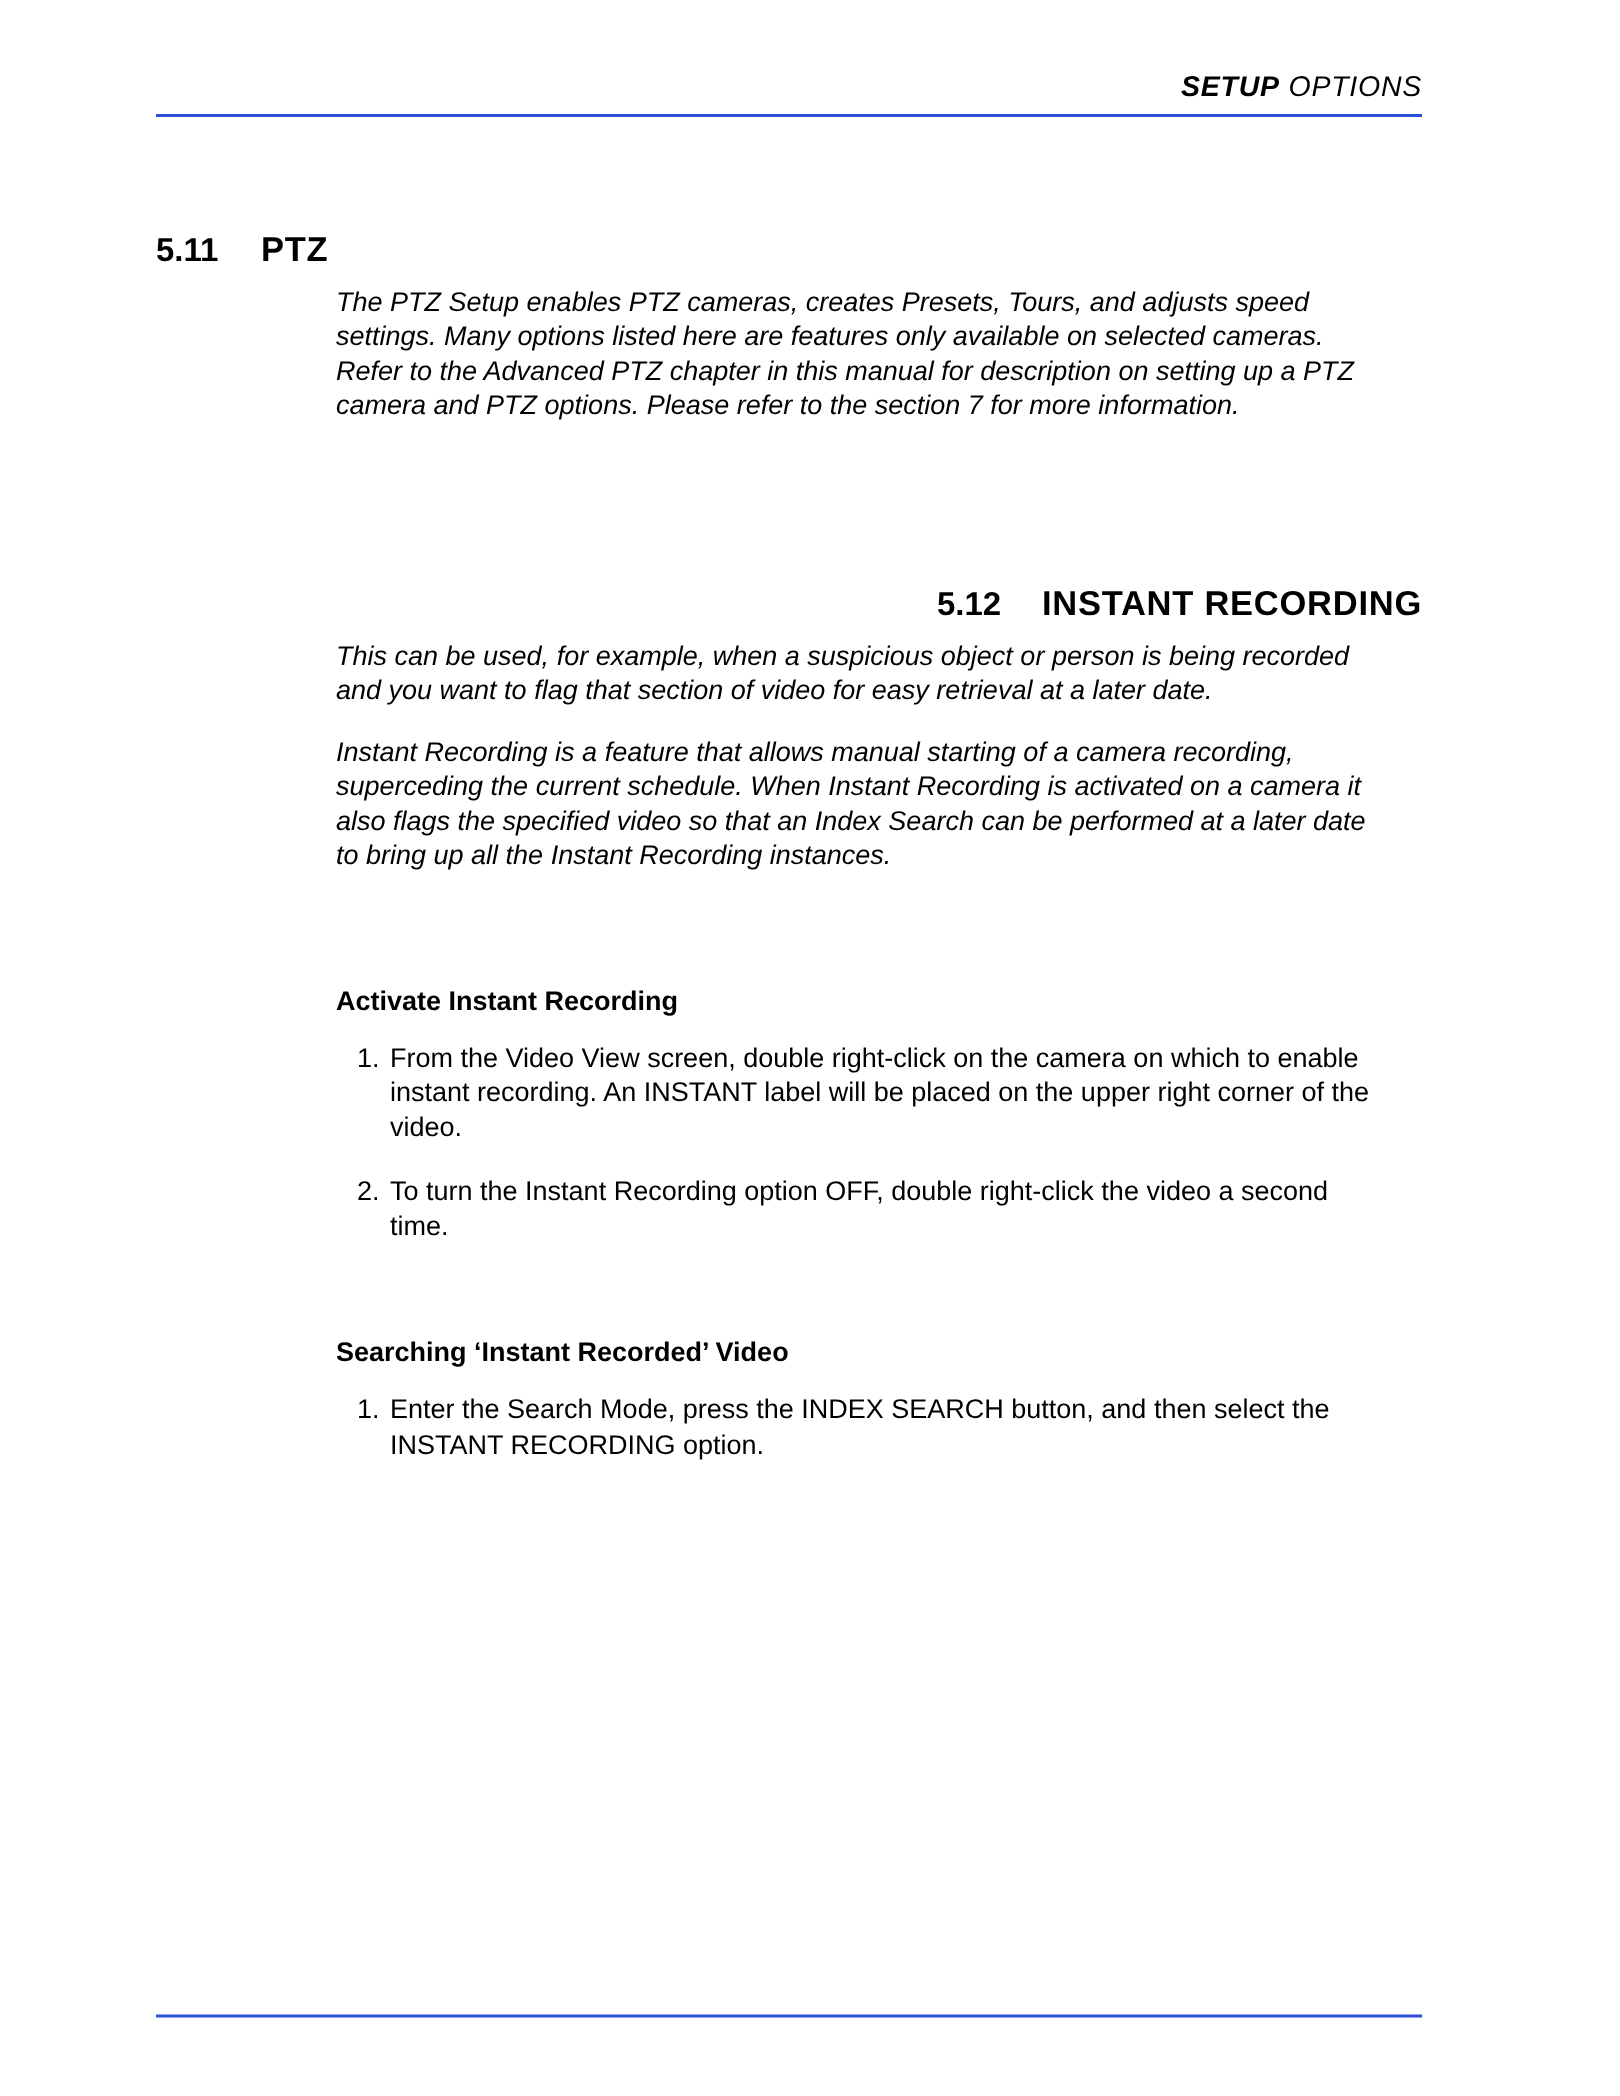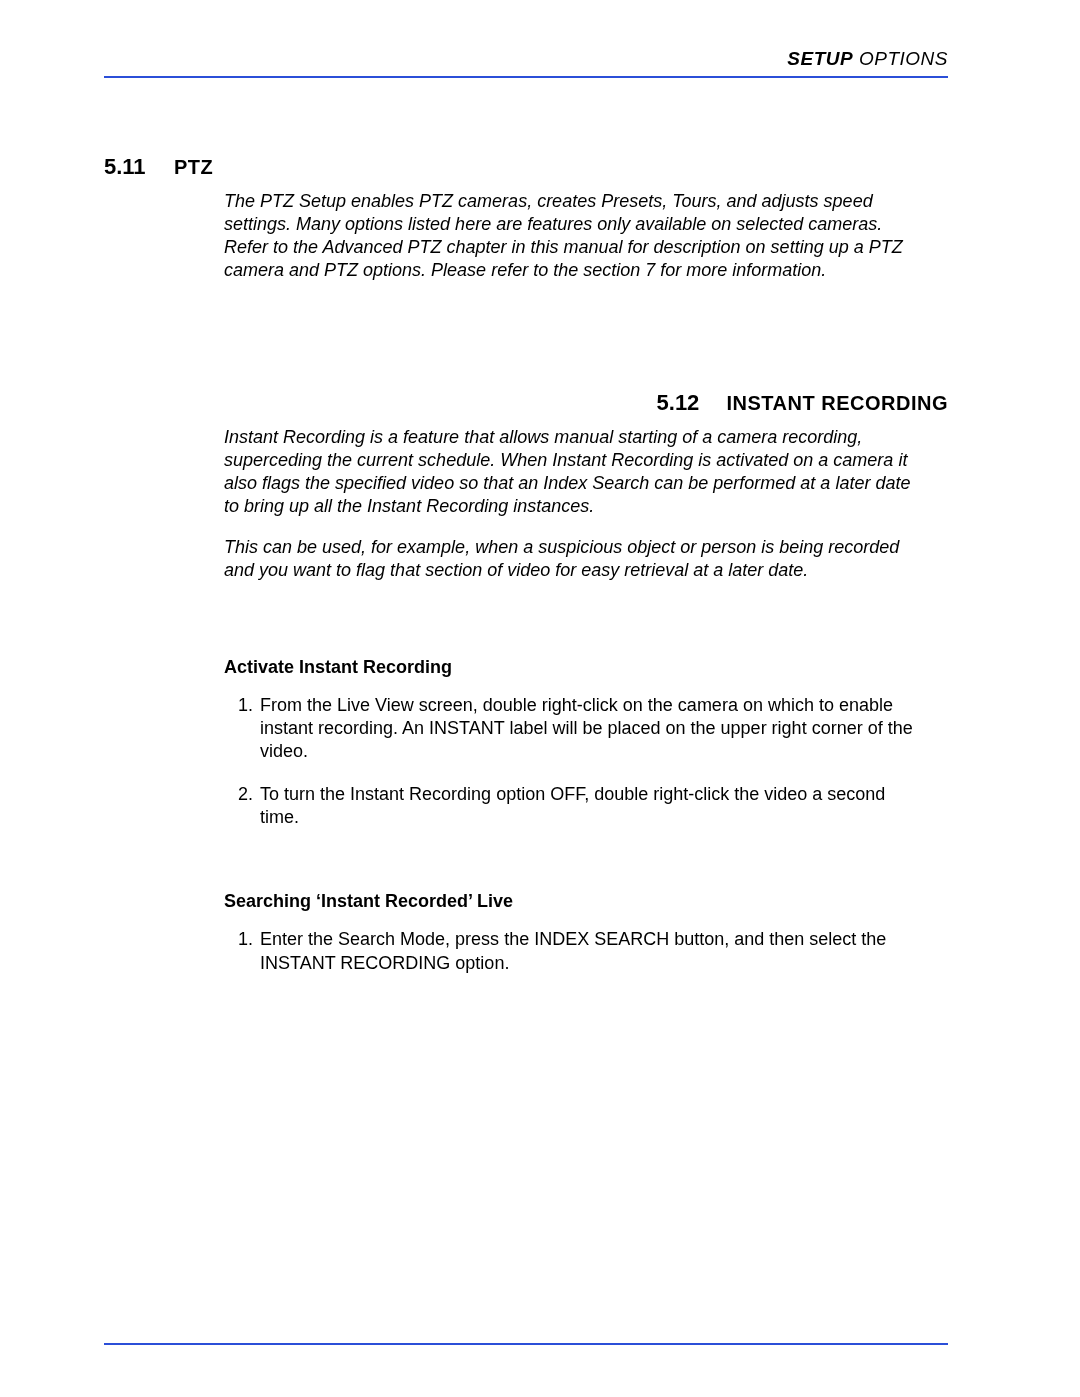--- a/index.html
+++ b/index.html
@@ -42,21 +42,21 @@
     justify-content: flex-end;
   }
   .sect-num {
     font-size: 22px;
     font-weight: bold;
     width: 70px;
     flex: 0 0 70px;
     margin-top: 48px;
   }
   .sect-title {
-    font-size: 20px;
+    font-size: 23px;
     font-weight: bold;
     letter-spacing: 0.5px;
   }
   .body-indent {
     margin-left: 120px;
     margin-right: 20px;
   }
   .para {
     font-size: 18px;
     line-height: 1.28;
@@ -113,30 +113,30 @@
   </div>
   <div class="body-indent">
     <p class="para">The PTZ Setup enables PTZ cameras, creates Presets, Tours, and adjusts speed settings. Many options listed here are features only available on selected cameras. Refer to the Advanced PTZ chapter in this manual for description on setting up a PTZ camera and PTZ options. Please refer to the section 7 for more information.</p>
   </div>
 
   <div class="section-row section-row-2">
     <div class="sect-num">5.12</div>
     <div class="sect-title">INSTANT RECORDING</div>
   </div>
   <div class="body-indent">
+    <p class="para">This can be used, for example, when a suspicious object or person is being recorded and you want to flag that section of video for easy retrieval at a later date.</p>
     <p class="para">Instant Recording is a feature that allows manual starting of a camera recording, superceding the current schedule. When Instant Recording is activated on a camera it also flags the specified video so that an Index Search can be performed at a later date to bring up all the Instant Recording instances.</p>
-    <p class="para">This can be used, for example, when a suspicious object or person is being recorded and you want to flag that section of video for easy retrieval at a later date.</p>
 
     <div class="subhead">Activate Instant Recording</div>
     <ol class="steps">
-      <li>From the Live View screen, double right-click on the camera on which to enable instant recording. An INSTANT label will be placed on the upper right corner of the video.</li>
+      <li>From the Video View screen, double right-click on the camera on which to enable instant recording. An INSTANT label will be placed on the upper right corner of the video.</li>
       <li>To turn the Instant Recording option OFF, double right-click the video a second time.</li>
     </ol>
 
-    <div class="subhead subhead-more">Searching ‘Instant Recorded’ Live</div>
+    <div class="subhead subhead-more">Searching ‘Instant Recorded’ Video</div>
     <ol class="steps">
       <li>Enter the Search Mode, press the INDEX SEARCH button, and then select the INSTANT RECORDING option.</li>
     </ol>
   </div>
 
   <div class="footer">
     <hr class="bottom-rule">
   </div>
 
 </div>

